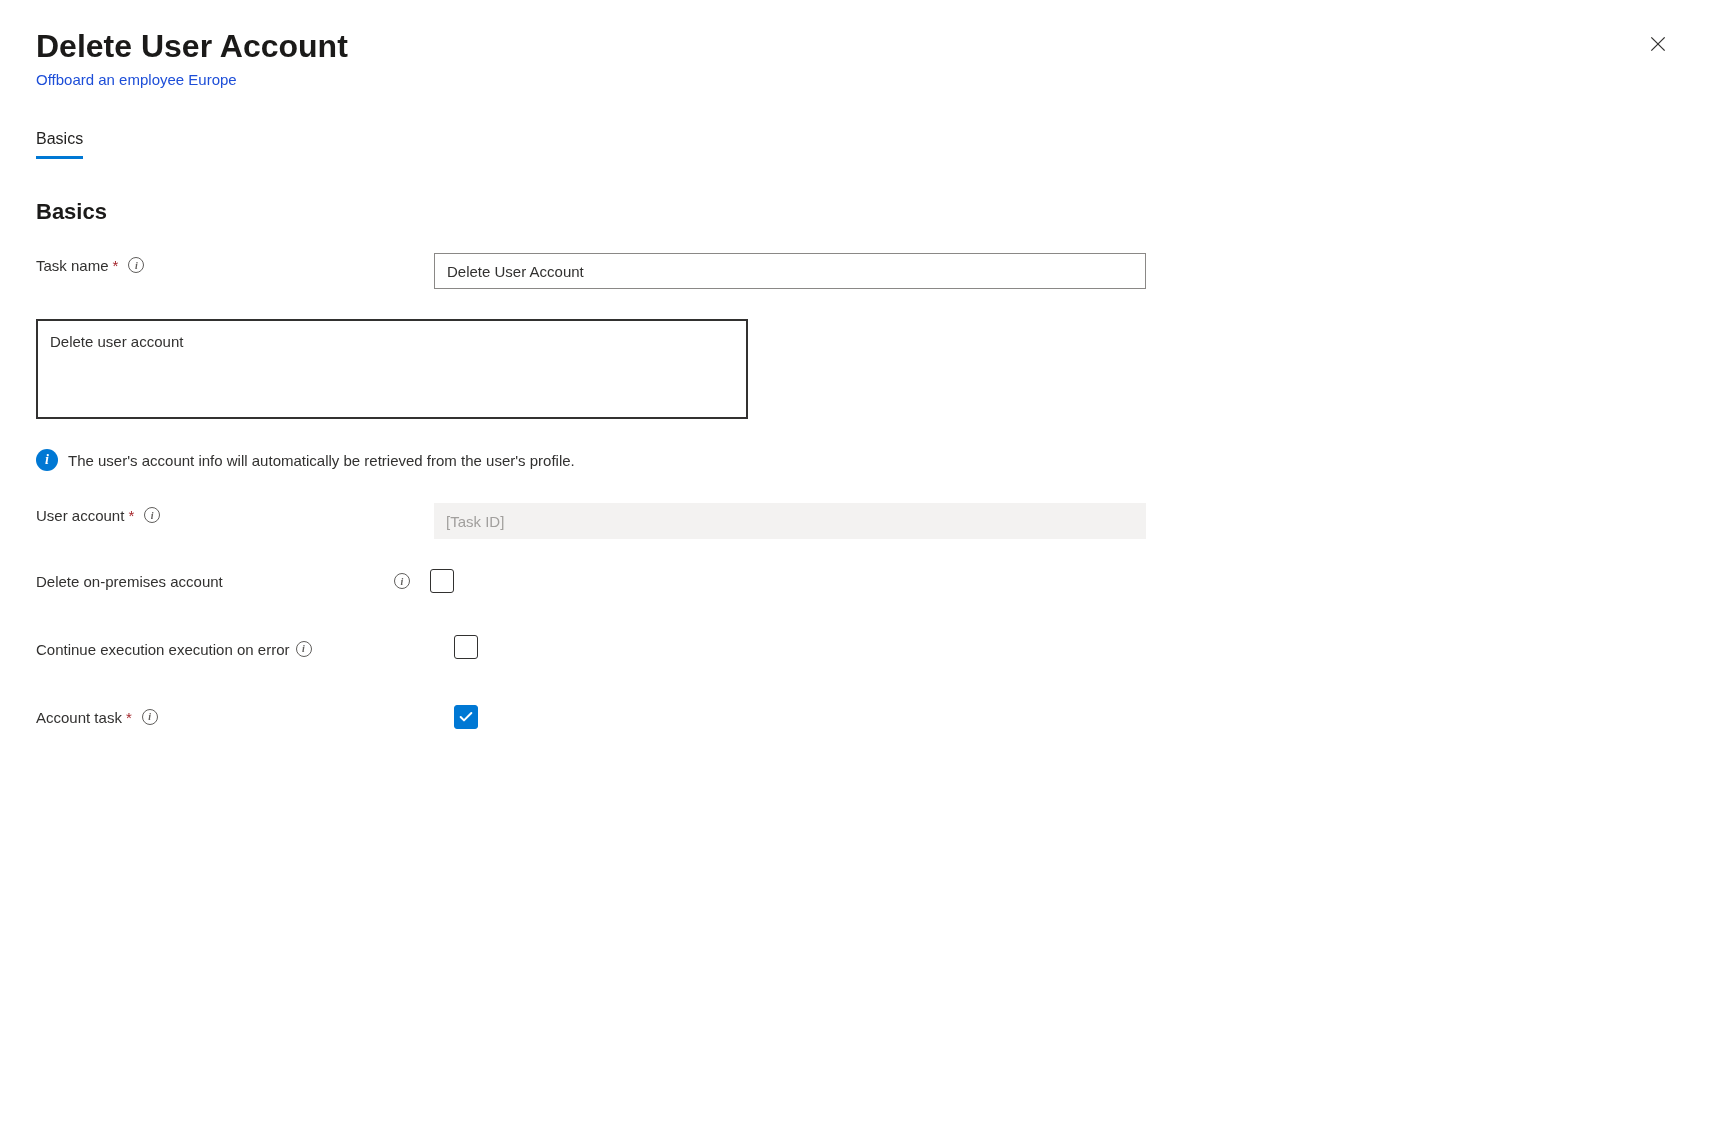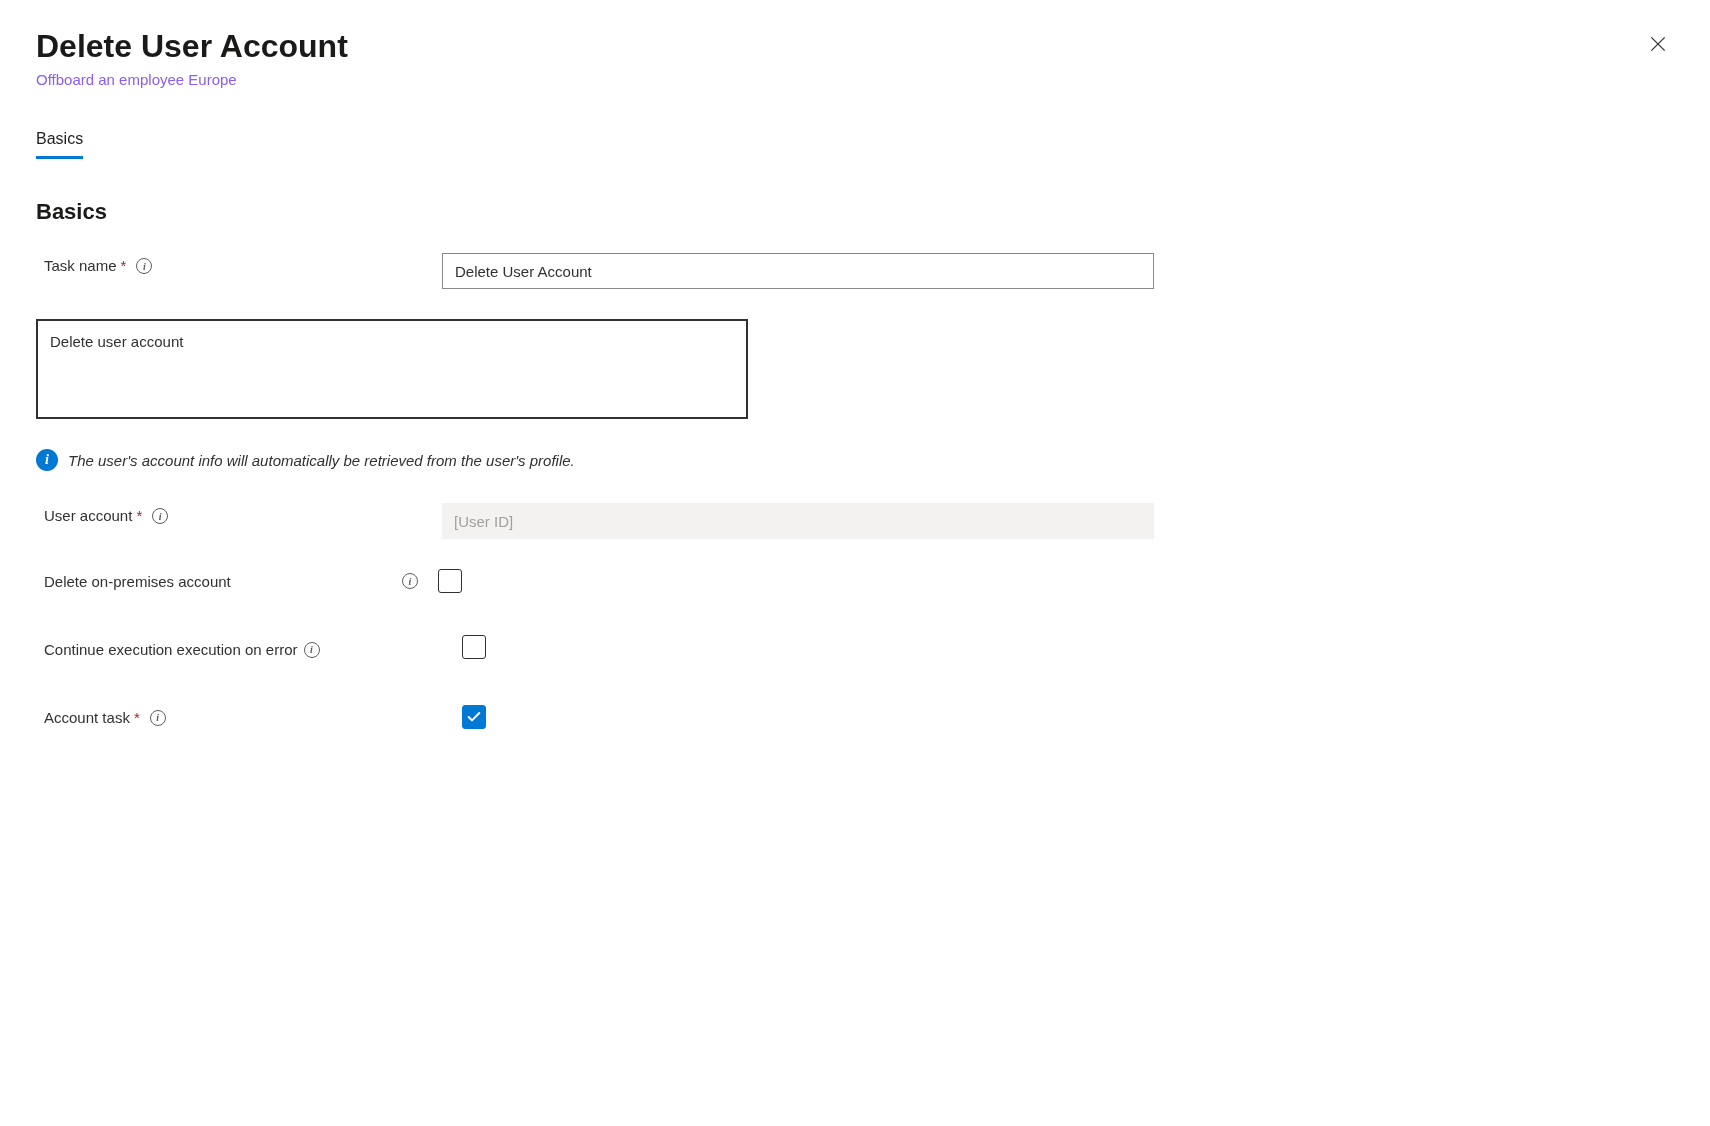--- a/index.html
+++ b/index.html
@@ -18,21 +18,21 @@
       justify-content: space-between;
       align-items: flex-start;
     }
     .title {
       font-size: 32px;
       font-weight: 600;
       color: #1b1a19;
     }
     .subtitle {
       font-size: 15px;
-      color: #8b5cf6;
+      color: #1d4ed8;
       margin-top: 6px;
     }
     .close-btn {
       background: none;
       border: none;
       cursor: pointer;
       padding: 6px;
       color: #323130;
       display: flex;
       align-items: center;
@@ -73,23 +73,22 @@
       align-items: center;
       margin-bottom: 42px;
       gap: 20px;
     }
     .label-col {
       width: 398px;
       flex-shrink: 0;
       font-size: 15px;
       color: #323130;
       display: flex;
-      align-items: flex-end;
+      align-items: flex-start;
       padding-top: 4px;
-      margin-left: 8px;
     }
     .checkbox-row .label-col {
       padding-top: 0;
       width: 370px;
     }
     .checkbox-row .label-col.wide {
       width: 398px;
     }
     .req {
       color: #a4262c;
@@ -164,21 +163,20 @@
       font-style: italic;
       font-family: Georgia, serif;
       font-weight: 700;
       font-size: 14px;
       margin-right: 10px;
       flex-shrink: 0;
     }
     .info-banner-text {
       font-size: 15px;
       color: #323130;
-      font-style: italic;
     }
     .checkbox {
       width: 24px;
       height: 24px;
       border: 1.5px solid #323130;
       border-radius: 3px;
       cursor: pointer;
       display: inline-flex;
       align-items: center;
       justify-content: center;
@@ -244,21 +242,21 @@
     <span class="info-banner-text">The user's account info will automatically be retrieved from the user's profile.</span>
   </div>
 
   <div class="form-row">
     <div class="label-col">
       <span>User account</span>
       <span class="req">*</span>
       <span class="info-icon">i</span>
     </div>
     <div class="input-col">
-      <div class="readonly-field">[User ID]</div>
+      <div class="readonly-field">[Task ID]</div>
     </div>
   </div>
 
   <div class="form-row checkbox-row">
     <div class="label-col">
       <span>Delete on-premises account</span>
     </div>
     <div class="checkbox-info-wrap">
       <span class="info-icon" style="margin-left:-32px;">i</span>
       <div class="checkbox"></div>

